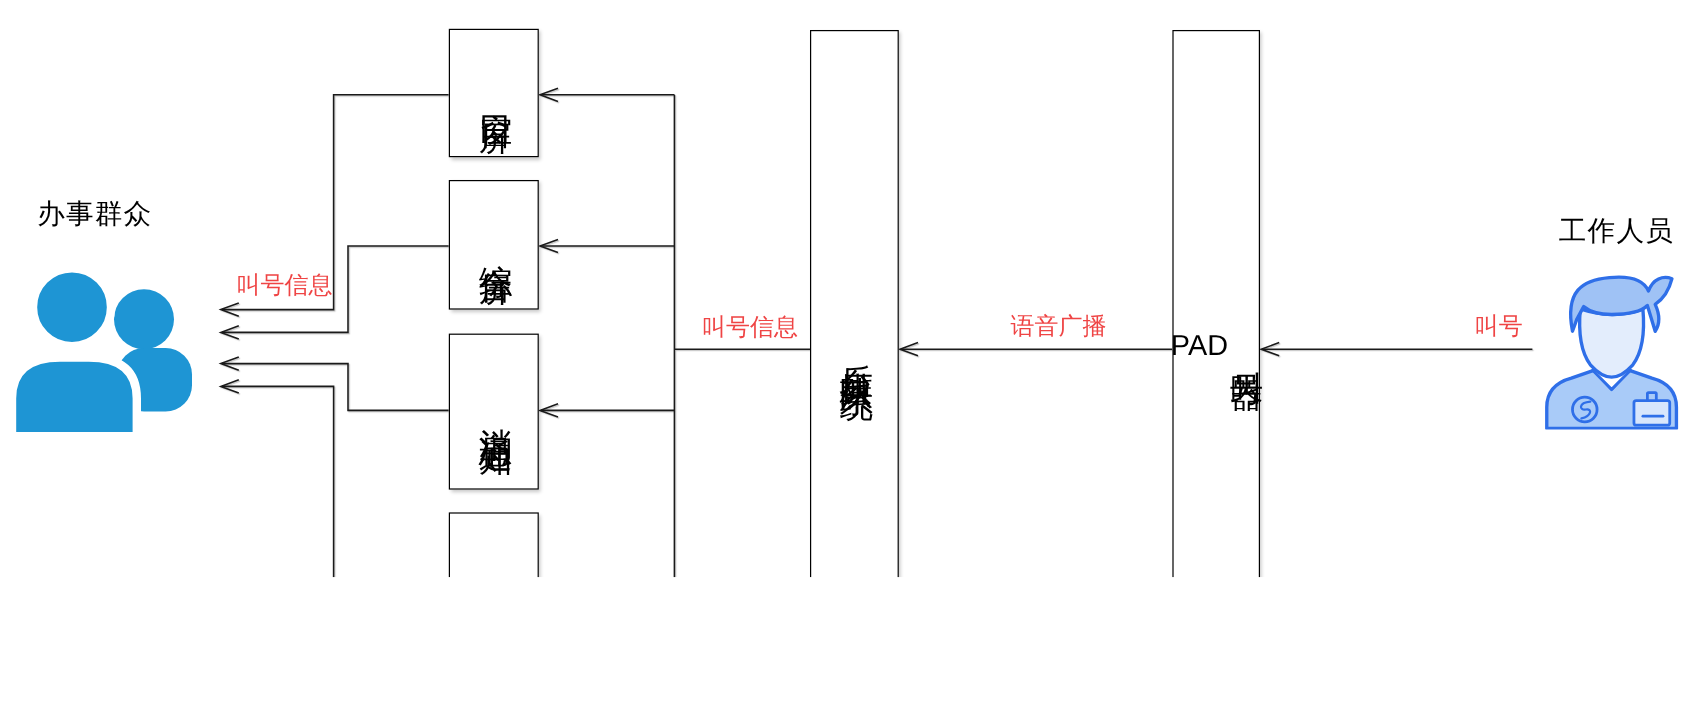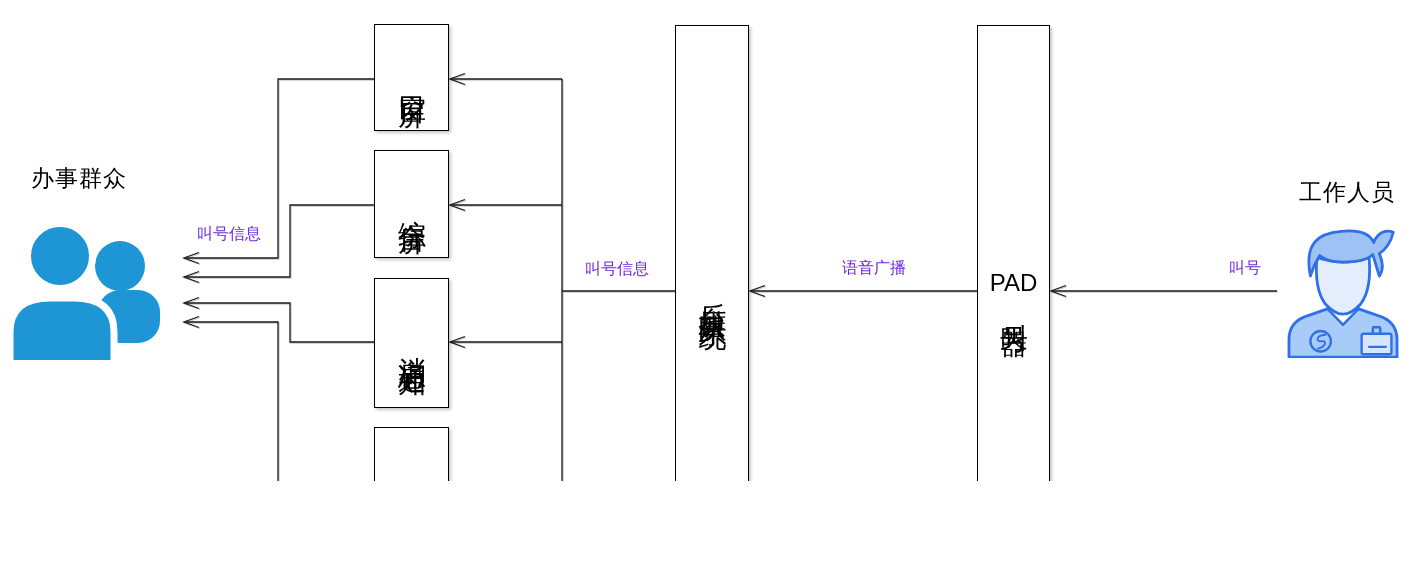--- a/index.html
+++ b/index.html
@@ -16,27 +16,27 @@
   }
   .vtext{
     writing-mode:vertical-rl;text-orientation:upright;
     font-family:"Liberation Serif","DejaVu Serif",serif;
     font-size:28px;letter-spacing:4px;color:#000;line-height:1;
   }
   .pad-latin{
     font-family:"Liberation Sans","DejaVu Sans",sans-serif;
     font-size:24px;color:#000;margin-bottom:6px;line-height:1;
   }
-  #box-pad{flex-direction:column;}
+  #box-pad{flex-direction:row;}
   .actor-label{
     position:absolute;z-index:2;font-size:23px;color:#000;
     letter-spacing:1px;font-weight:500;white-space:nowrap;
   }
   .edge-label{
-    position:absolute;z-index:2;font-size:16px;color:#6d28d9;white-space:nowrap;
+    position:absolute;z-index:2;font-size:20px;color:#ef4444;white-space:nowrap;
   }
   .icon-wrap{position:absolute;z-index:2;}
 </style>
 </head>
 <body>
 
 <div class="canvas">
 
   <svg class="connectors" width="1416" height="588" viewBox="0 0 1416 588">
     <g fill="none" stroke-width="1.3" stroke="#1a1a1a">

